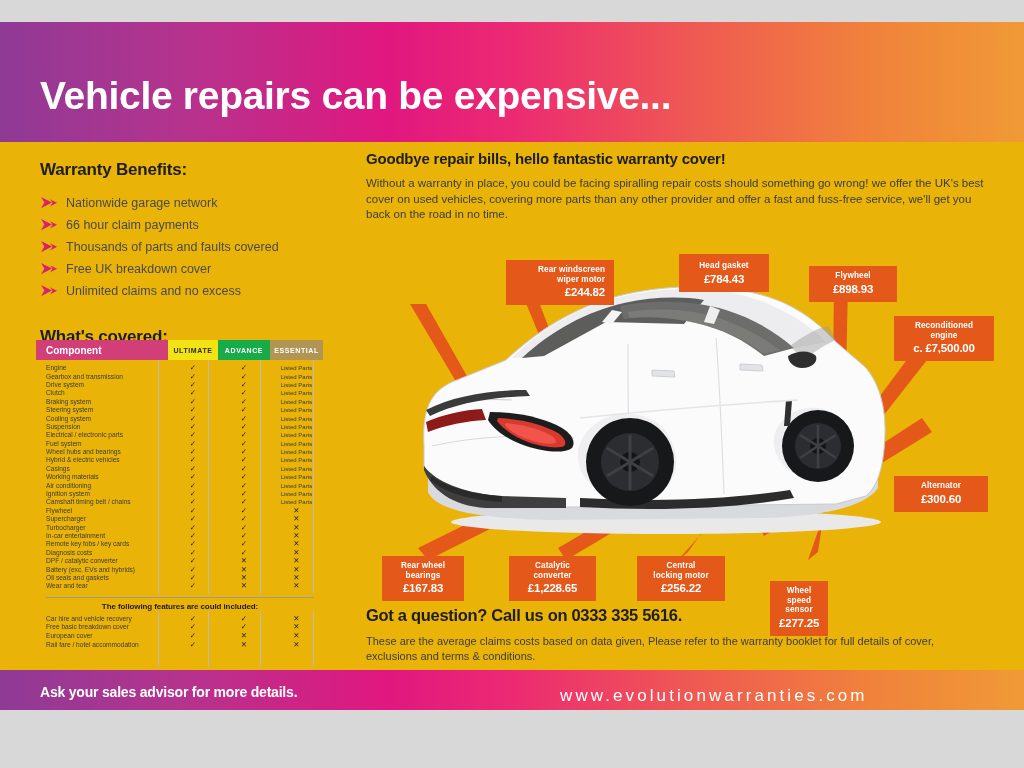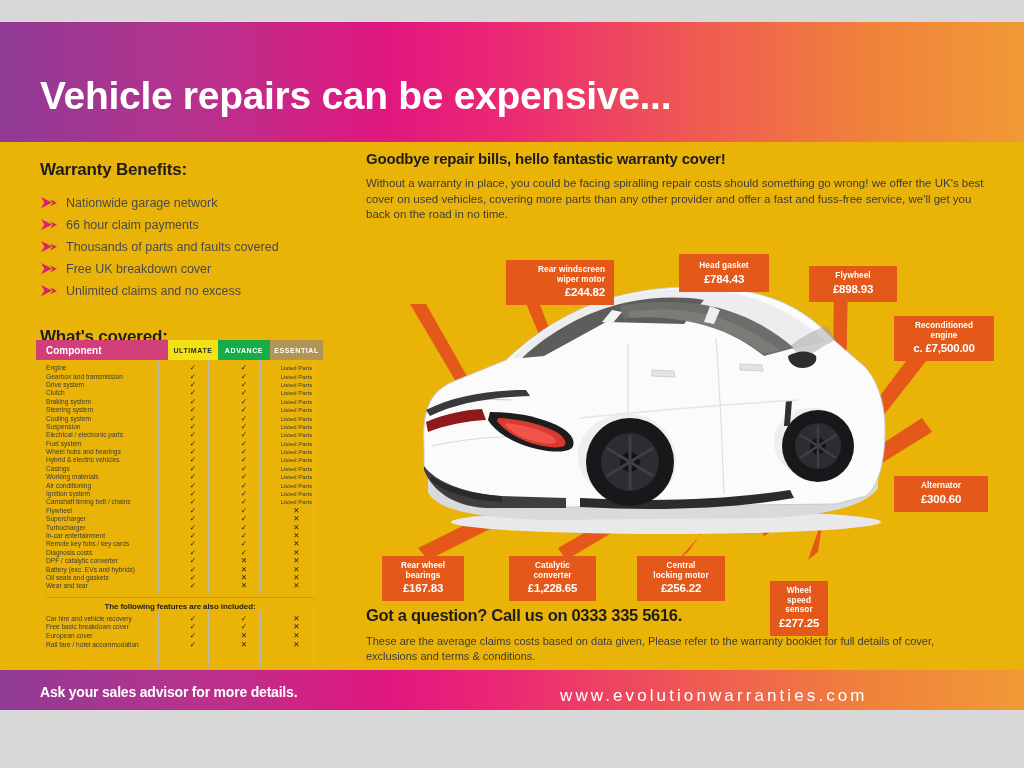--- a/index.html
+++ b/index.html
@@ -340,21 +340,21 @@
           </div>
           <div class="trow">
             <div class="td-name">Wear and tear</div>
             <div class="td-mark"><span class="check">✓</span></div>
             <div class="td-mark adv"><span class="cross">✕</span></div>
             <div class="td-mark ess x"><span class="cross">✕</span></div>
           </div>
         </div>
 
       <div class="sub-divider"></div>
-      <div class="sub-title">The following features are also included:</div>
+      <div class="sub-title">The following features are could included:</div>
       <div class="sub-body" id="extras-body">
         <div class="colrule" style="left:122px;height:56px;"></div>
         <div class="colrule" style="left:172px;height:56px;"></div>
         <div class="colrule" style="left:224px;height:56px;"></div>
         <div class="colrule" style="left:277px;height:56px;"></div>
       <div class="sub-row">
             <div class="td-name">Car hire and vehicle recovery</div>
             <div class="td-mark"><span class="check">✓</span></div>
             <div class="td-mark adv"><span class="check">✓</span></div>
             <div class="td-mark ess x"><span class="cross">✕</span></div>

